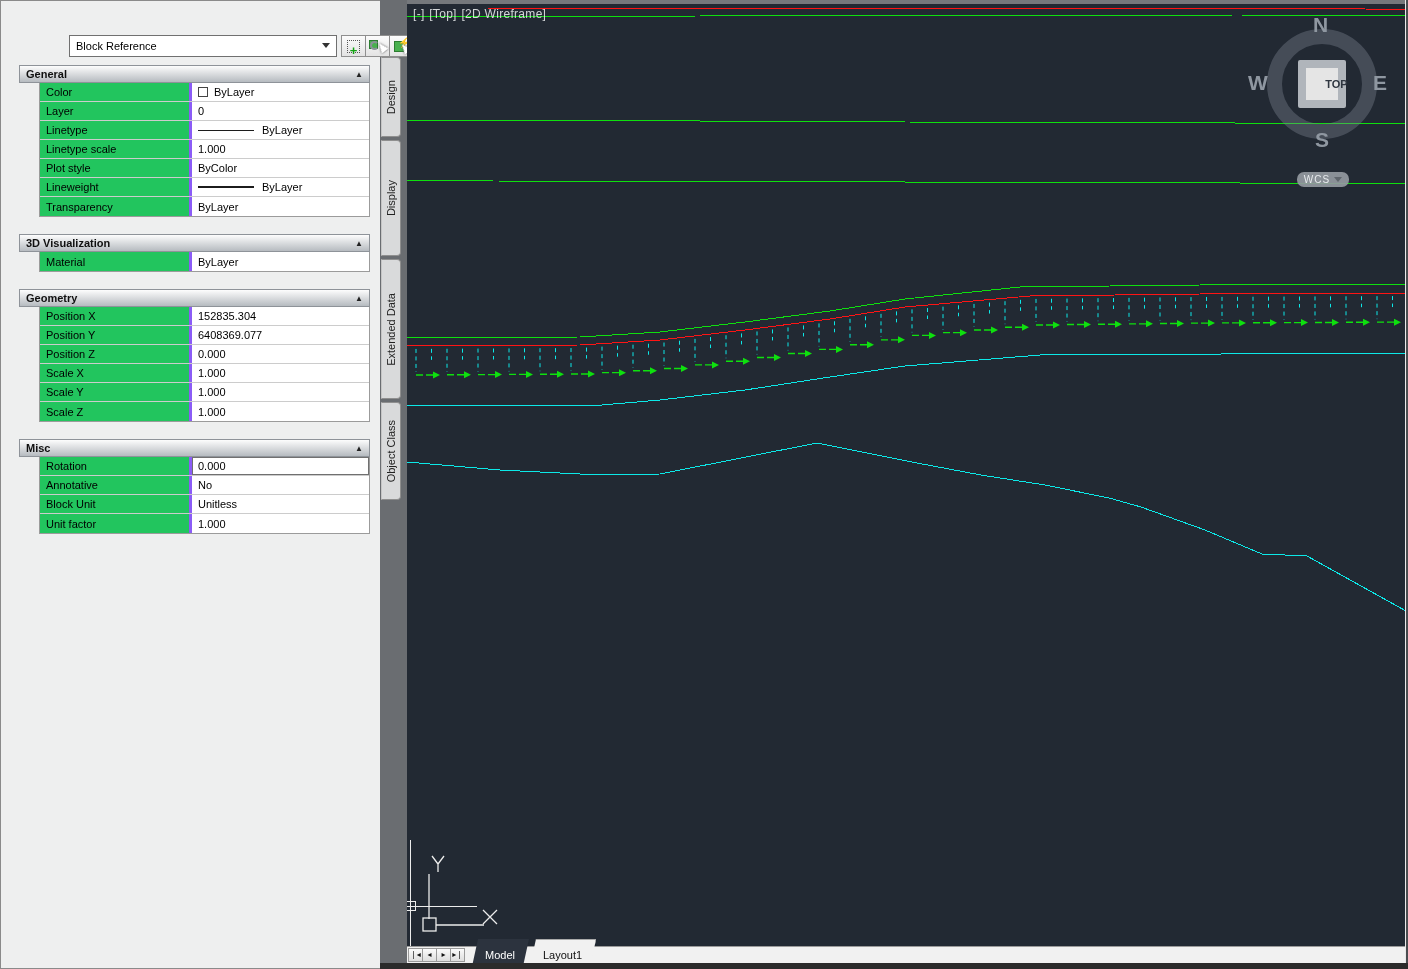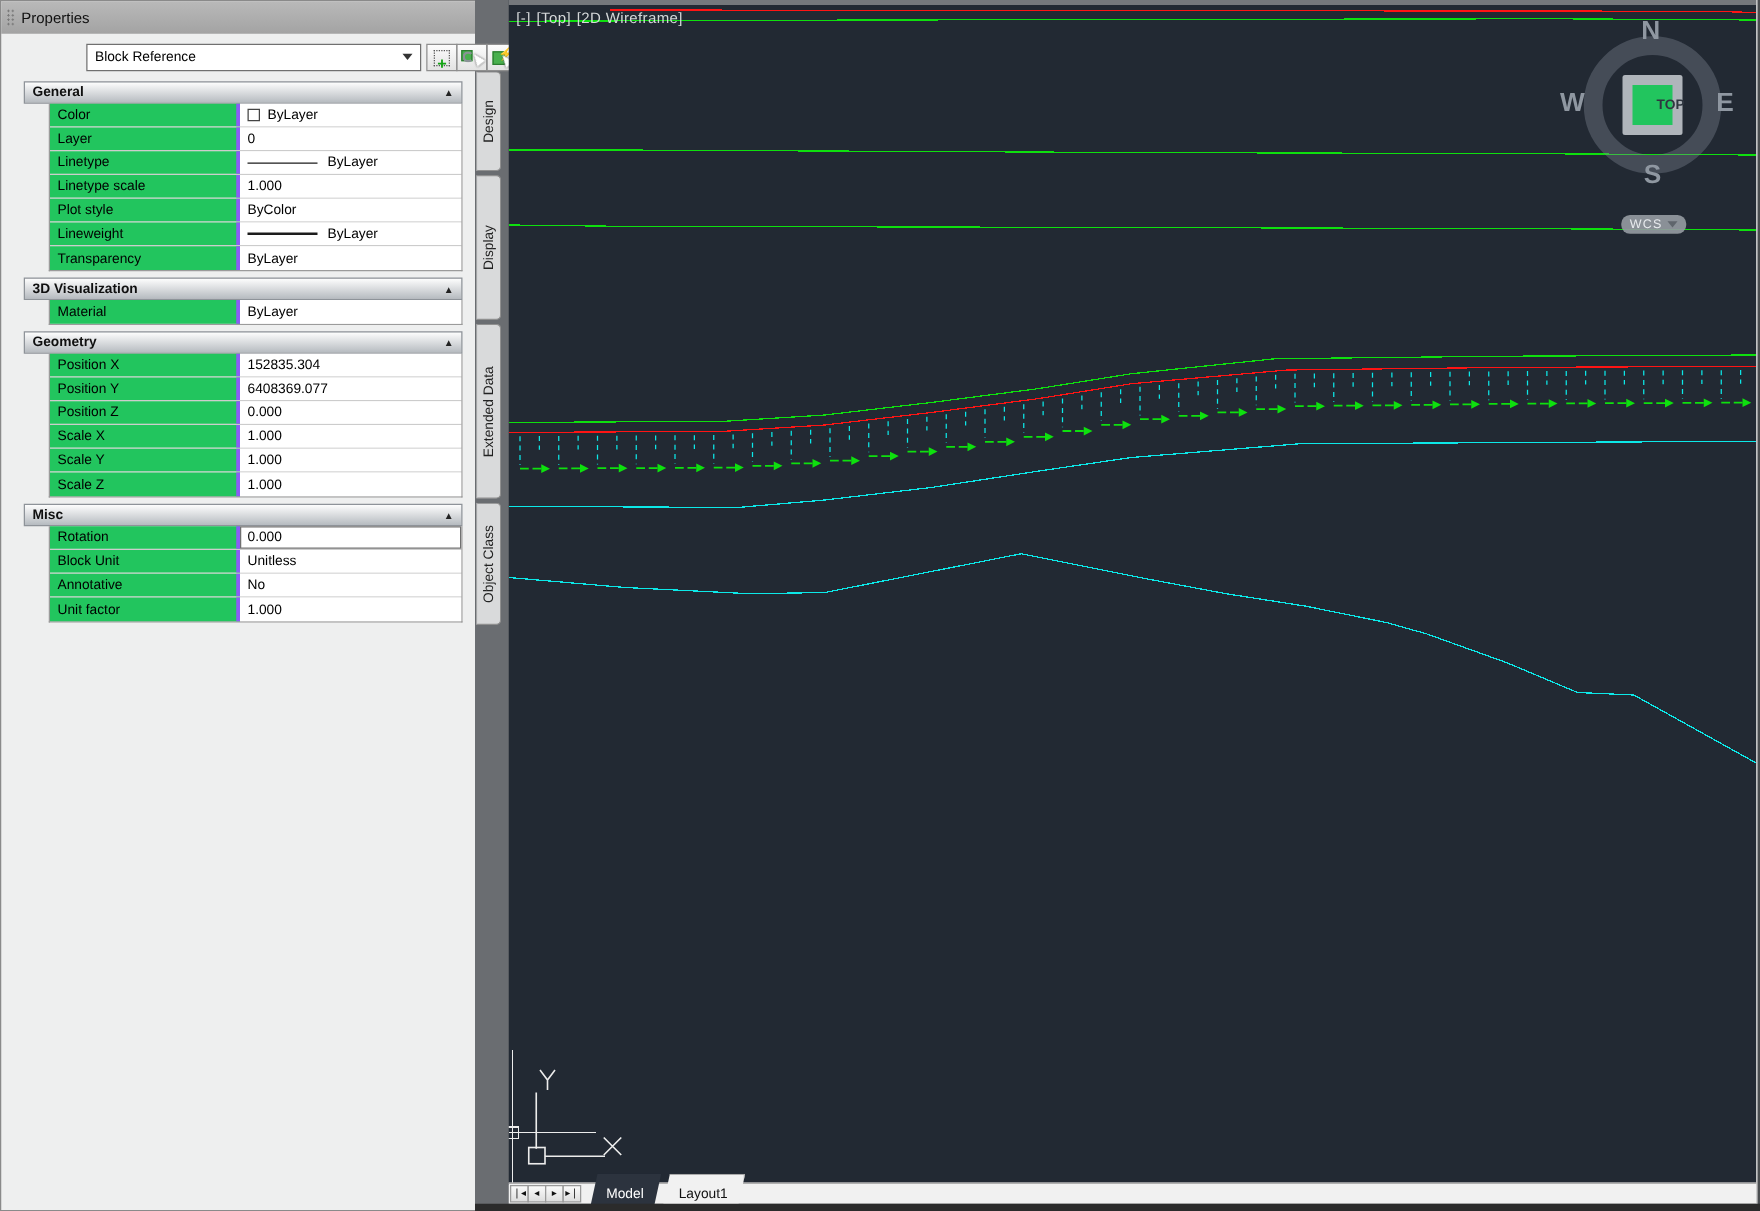--- a/index.html
+++ b/index.html
@@ -28,21 +28,21 @@
       font-weight:bold;font-size:13px;line-height:22px;}
   .arc{position:absolute;left:4px;top:5px;width:9px;height:9px;border:2px solid #8a9296;
       border-radius:50%;border-right-color:transparent;}
   .gsq{position:absolute;width:9px;height:9px;background:#49b04e;border:1px solid #2c7c30;}
   .cursor-tri{position:absolute;width:0;height:0;border-left:4px solid transparent;
       border-right:4px solid transparent;border-bottom:10px solid #fff;
       transform:rotate(-38deg);filter:drop-shadow(0 0 1px #444);}
   .bolt{position:absolute;right:2px;top:1px;color:#e9a813;font-size:10px;font-weight:bold;}
 
   .sections{position:absolute;left:18px;top:64px;width:351px;}
-  .section{margin-bottom:5px;}
+  .section{margin-bottom:17px;}
   .sec-header{height:18px;background:linear-gradient(#fdfdfd,#b6bbc0);
       border:1px solid #8e9399;display:flex;align-items:center;padding:0 6px;}
   .sec-title{font-size:11px;font-weight:bold;color:#101010;flex:1;}
   .sec-arrow{font-size:8px;color:#222;}
   .rows{margin-left:20px;border:1px solid #9b9b9b;border-top:none;}
   .prow{display:flex;height:19px;border-bottom:1px solid #cccccc;font-size:11px;color:#000;}
   .prow:last-child{border-bottom:none;}
   .plabel{width:152px;background:#22c55e;border-right:3px solid #8b5cf6;
       display:flex;align-items:center;padding-left:6px;}
   .pvalue{flex:1;background:#ffffff;display:flex;align-items:center;padding-left:6px;}
@@ -66,21 +66,21 @@
       border-left:1px solid #e8e8e8;}
   #dwg{position:absolute;left:0;top:0;}
   .vp-label{position:absolute;left:6px;top:7px;font-size:12px;color:#d4d7d9;letter-spacing:0.3px;text-align:right;}
   .vp-label span{margin-right:1px;}
 
   .compass-ring{position:absolute;left:860px;top:29px;width:110px;height:110px;border-radius:50%;
       border:15px solid rgba(125,134,146,0.38);}
   .compass-letter{position:absolute;font-size:21px;font-weight:bold;color:#8f97a1;}
   .view-cube{position:absolute;left:891px;top:60px;width:48px;height:48px;background:#b0b5bb;
       border-radius:2px;display:flex;align-items:center;justify-content:center;}
-  .view-cube .inner{width:32px;height:32px;background:#22c55e;display:flex;align-items:center;
+  .view-cube .inner{width:32px;height:32px;background:#e5e5e5;display:flex;align-items:center;
       justify-content:center;padding-left:29px;}
   .view-cube .face{font-size:11px;font-weight:bold;color:#2f3640;}
   .wcs-badge{position:absolute;left:890px;top:172px;width:52px;height:15px;
       background:rgba(148,153,160,0.92);border-radius:7px;display:flex;align-items:center;
       justify-content:center;font-size:10px;color:#e8ebee;letter-spacing:1px;text-align:right;}
   .wcs-badge .tri{width:0;height:0;border-left:4px solid transparent;border-right:4px solid transparent;
       border-top:5px solid #5f656c;margin-left:4px;}
 
   
   .tabbar{position:absolute;left:407px;top:946px;width:998px;height:17px;background:#f1f1f1;
@@ -96,24 +96,20 @@
       clip-path:polygon(7px 0,100% 0,calc(100% - 7px) 100%,0 100%);
       box-shadow:inset 0 0 0 1px #aaa;}
   .bottomstrip{position:absolute;left:380px;top:963px;width:1028px;height:6px;background:#2b2b2b;}
 </style>
 </head>
 <body>
 
 <div id="app">
 
   <div class="palette">
-    <div class="palette-titlebar">
-      <div class="grip"></div>
-      <span>Properties</span>
-    </div>
 
     <div class="selector-row">
       <div class="obj-select">
         <span>Block Reference</span>
         <span class="dd-arrow"></span>
       </div>
       <div class="tool-btns">
         <div class="tbtn">
           <span class="dotted-box">
               <span class="plus">+</span>
@@ -250,29 +246,29 @@
             <span class="sec-arrow">▲</span>
           </div>
           <div class="rows">
             <div class="prow">
               <div class="plabel">Rotation</div>
               <div class="pvalue editing">
                 <span>0.000</span>
               </div>
             </div>
             <div class="prow">
+              <div class="plabel">Annotative</div>
+              <div class="pvalue">
+                <span>No</span>
+              </div>
+            </div>
+            <div class="prow">
               <div class="plabel">Block Unit</div>
               <div class="pvalue">
                 <span>Unitless</span>
-              </div>
-            </div>
-            <div class="prow">
-              <div class="plabel">Annotative</div>
-              <div class="pvalue">
-                <span>No</span>
               </div>
             </div>
             <div class="prow">
               <div class="plabel">Unit factor</div>
               <div class="pvalue">
                 <span>1.000</span>
               </div>
             </div>
           </div>
         </div>

